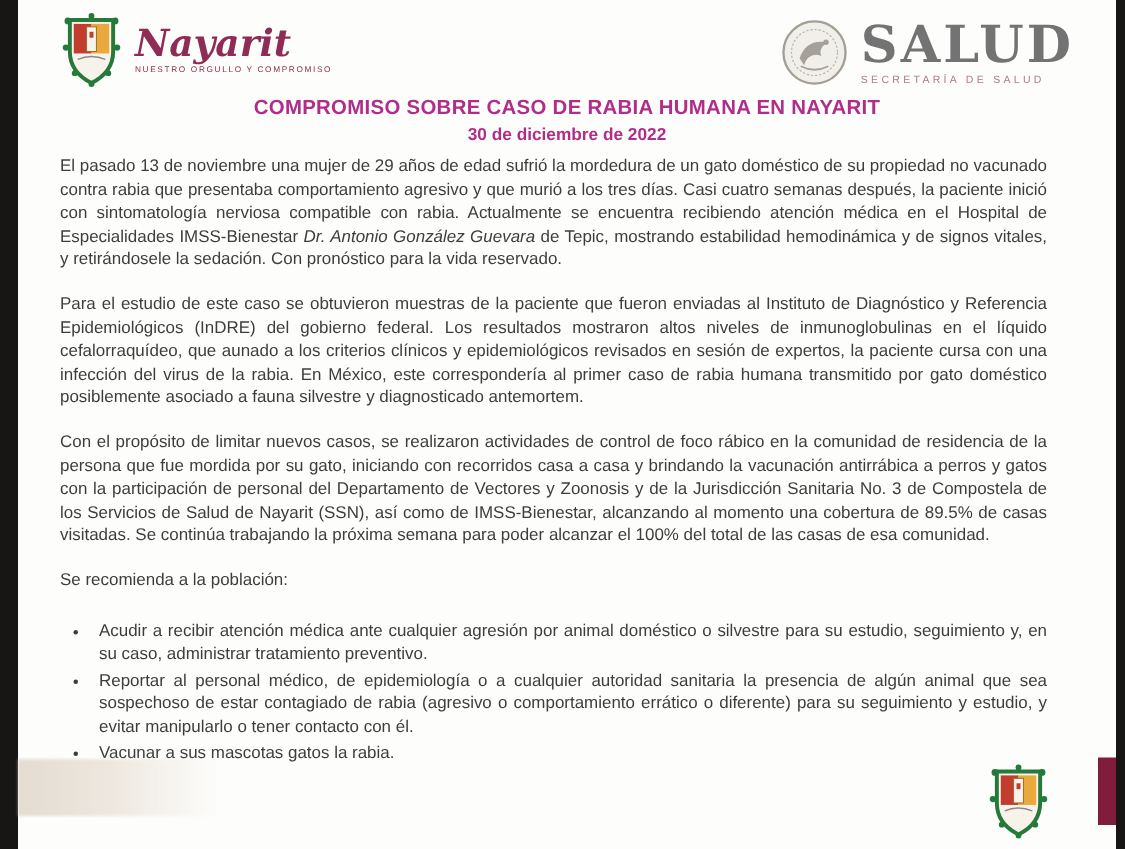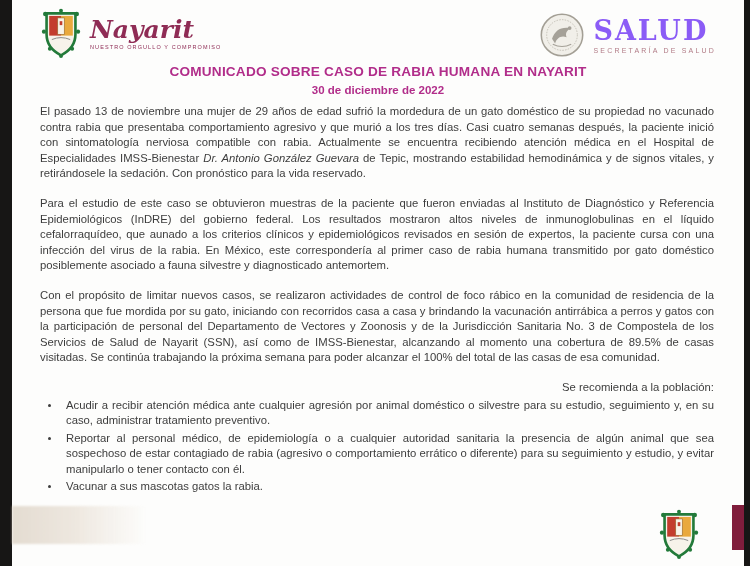--- a/index.html
+++ b/index.html
@@ -8,32 +8,32 @@
   .bar-left{position:absolute;left:0;top:0;width:12px;height:566px;background:#171615;}
   .bar-right{position:absolute;right:0;top:0;width:6px;height:566px;background:#171615;}
 
   .header{position:absolute;left:12px;right:6px;top:6px;height:50px;
           display:flex;justify-content:space-between;align-items:flex-end;padding:2px 28px 0 28px;}
   .logo-group{display:flex;align-items:center;gap:8px;}
   .nayarit-wordmark{font-family:"DejaVu Serif",serif;font-style:italic;font-weight:bold;
           font-size:25px;color:#8f2c55;line-height:1;}
   .nayarit-tagline{display:block;font-size:5.5px;letter-spacing:1.1px;color:#8f2c55;
           margin-top:2px;text-transform:uppercase;}
-  .salud-wordmark{font-family:"DejaVu Serif",serif;font-weight:bold;font-size:27px;
-          letter-spacing:2px;color:#8b5cf6;line-height:1;}
+  .salud-wordmark{font-family:"DejaVu Serif",serif;font-weight:bold;font-size:34px;
+          letter-spacing:2px;color:#737373;line-height:1;}
   .salud-subtitle{display:block;font-size:7px;letter-spacing:2.2px;color:#b07a85;margin-top:3px;}
 
   .title-block{position:absolute;left:12px;right:6px;top:64px;text-align:center;}
   .doc-title{margin:0;font-size:13.6px;font-weight:bold;color:#b12d8a;letter-spacing:.2px;}
   .doc-date{margin-top:5px;font-size:11.5px;font-weight:bold;color:#b12d8a;}
 
-  .doc-body{position:absolute;left:40px;right:36px;top:104px;
+  .doc-body{position:absolute;left:40px;right:52px;top:104px;
             font-size:11.3px;line-height:15.6px;color:#3d3d3d;text-align:justify;}
   .doc-body p{margin:0 0 14px 0;}
-  .doc-body p.intro{margin-bottom:2px;text-align:right;}
+  .doc-body p.intro{margin-bottom:18px;text-align:left;}
   .doc-body .italic{font-style:italic;}
   ul.rec-list{margin:0;padding:0 0 0 21px;}
   ul.rec-list li{margin:0 0 2px 0;padding-left:5px;}
   ul.rec-list li::marker{font-size:10px;}
 
   .smudge{position:absolute;left:12px;bottom:22px;width:142px;height:38px;
           background:linear-gradient(to right,#d7cbbb 0%,#e6ddd1 45%,rgba(255,255,255,0) 95%);
           opacity:.65;filter:blur(1px);}
   .footer-crest{position:absolute;right:50px;bottom:6px;}
   .maroon-rect{position:absolute;right:6px;bottom:16px;width:12px;height:45px;background:#801d3c;}
@@ -78,21 +78,21 @@
         <path d="M18 42 Q30 48 42 42" stroke="#a5a198" stroke-width="1.6" fill="none"></path>
       </svg>
       <div>
         <span class="salud-wordmark">SALUD</span>
         <span class="salud-subtitle">SECRETARÍA DE SALUD</span>
       </div>
     </div>
   </div>
 
   <div class="title-block">
-    <h1 class="doc-title">COMUNICADO SOBRE CASO DE RABIA HUMANA EN NAYARIT</h1>
+    <h1 class="doc-title">COMPROMISO SOBRE CASO DE RABIA HUMANA EN NAYARIT</h1>
     <div class="doc-date">30 de diciembre de 2022</div>
   </div>
 
   <div class="doc-body">
     <p><span>El pasado 13 de noviembre una mujer de 29 años de edad sufrió la mordedura de un gato doméstico de su propiedad no vacunado contra rabia que presentaba comportamiento agresivo y que murió a los tres días. Casi cuatro semanas después, la paciente inició con sintomatología nerviosa compatible con rabia. Actualmente se encuentra recibiendo atención médica en el Hospital de Especialidades IMSS-Bienestar </span><span class="italic">Dr. Antonio González Guevara</span><span> de Tepic, mostrando estabilidad hemodinámica y de signos vitales, y retirándosele la sedación. Con pronóstico para la vida reservado.</span></p>
     <p>Para el estudio de este caso se obtuvieron muestras de la paciente que fueron enviadas al Instituto de Diagnóstico y Referencia Epidemiológicos (InDRE) del gobierno federal. Los resultados mostraron altos niveles de inmunoglobulinas en el líquido cefalorraquídeo, que aunado a los criterios clínicos y epidemiológicos revisados en sesión de expertos, la paciente cursa con una infección del virus de la rabia. En México, este correspondería al primer caso de rabia humana transmitido por gato doméstico posiblemente asociado a fauna silvestre y diagnosticado antemortem.</p>
     <p>Con el propósito de limitar nuevos casos, se realizaron actividades de control de foco rábico en la comunidad de residencia de la persona que fue mordida por su gato, iniciando con recorridos casa a casa y brindando la vacunación antirrábica a perros y gatos con la participación de personal del Departamento de Vectores y Zoonosis y de la Jurisdicción Sanitaria No. 3 de Compostela de los Servicios de Salud de Nayarit (SSN), así como de IMSS-Bienestar, alcanzando al momento una cobertura de 89.5% de casas visitadas. Se continúa trabajando la próxima semana para poder alcanzar el 100% del total de las casas de esa comunidad.</p>
     <p class="intro">Se recomienda a la población:</p>
     <ul class="rec-list">
       <li>Acudir a recibir atención médica ante cualquier agresión por animal doméstico o silvestre para su estudio, seguimiento y, en su caso, administrar tratamiento preventivo.</li>

